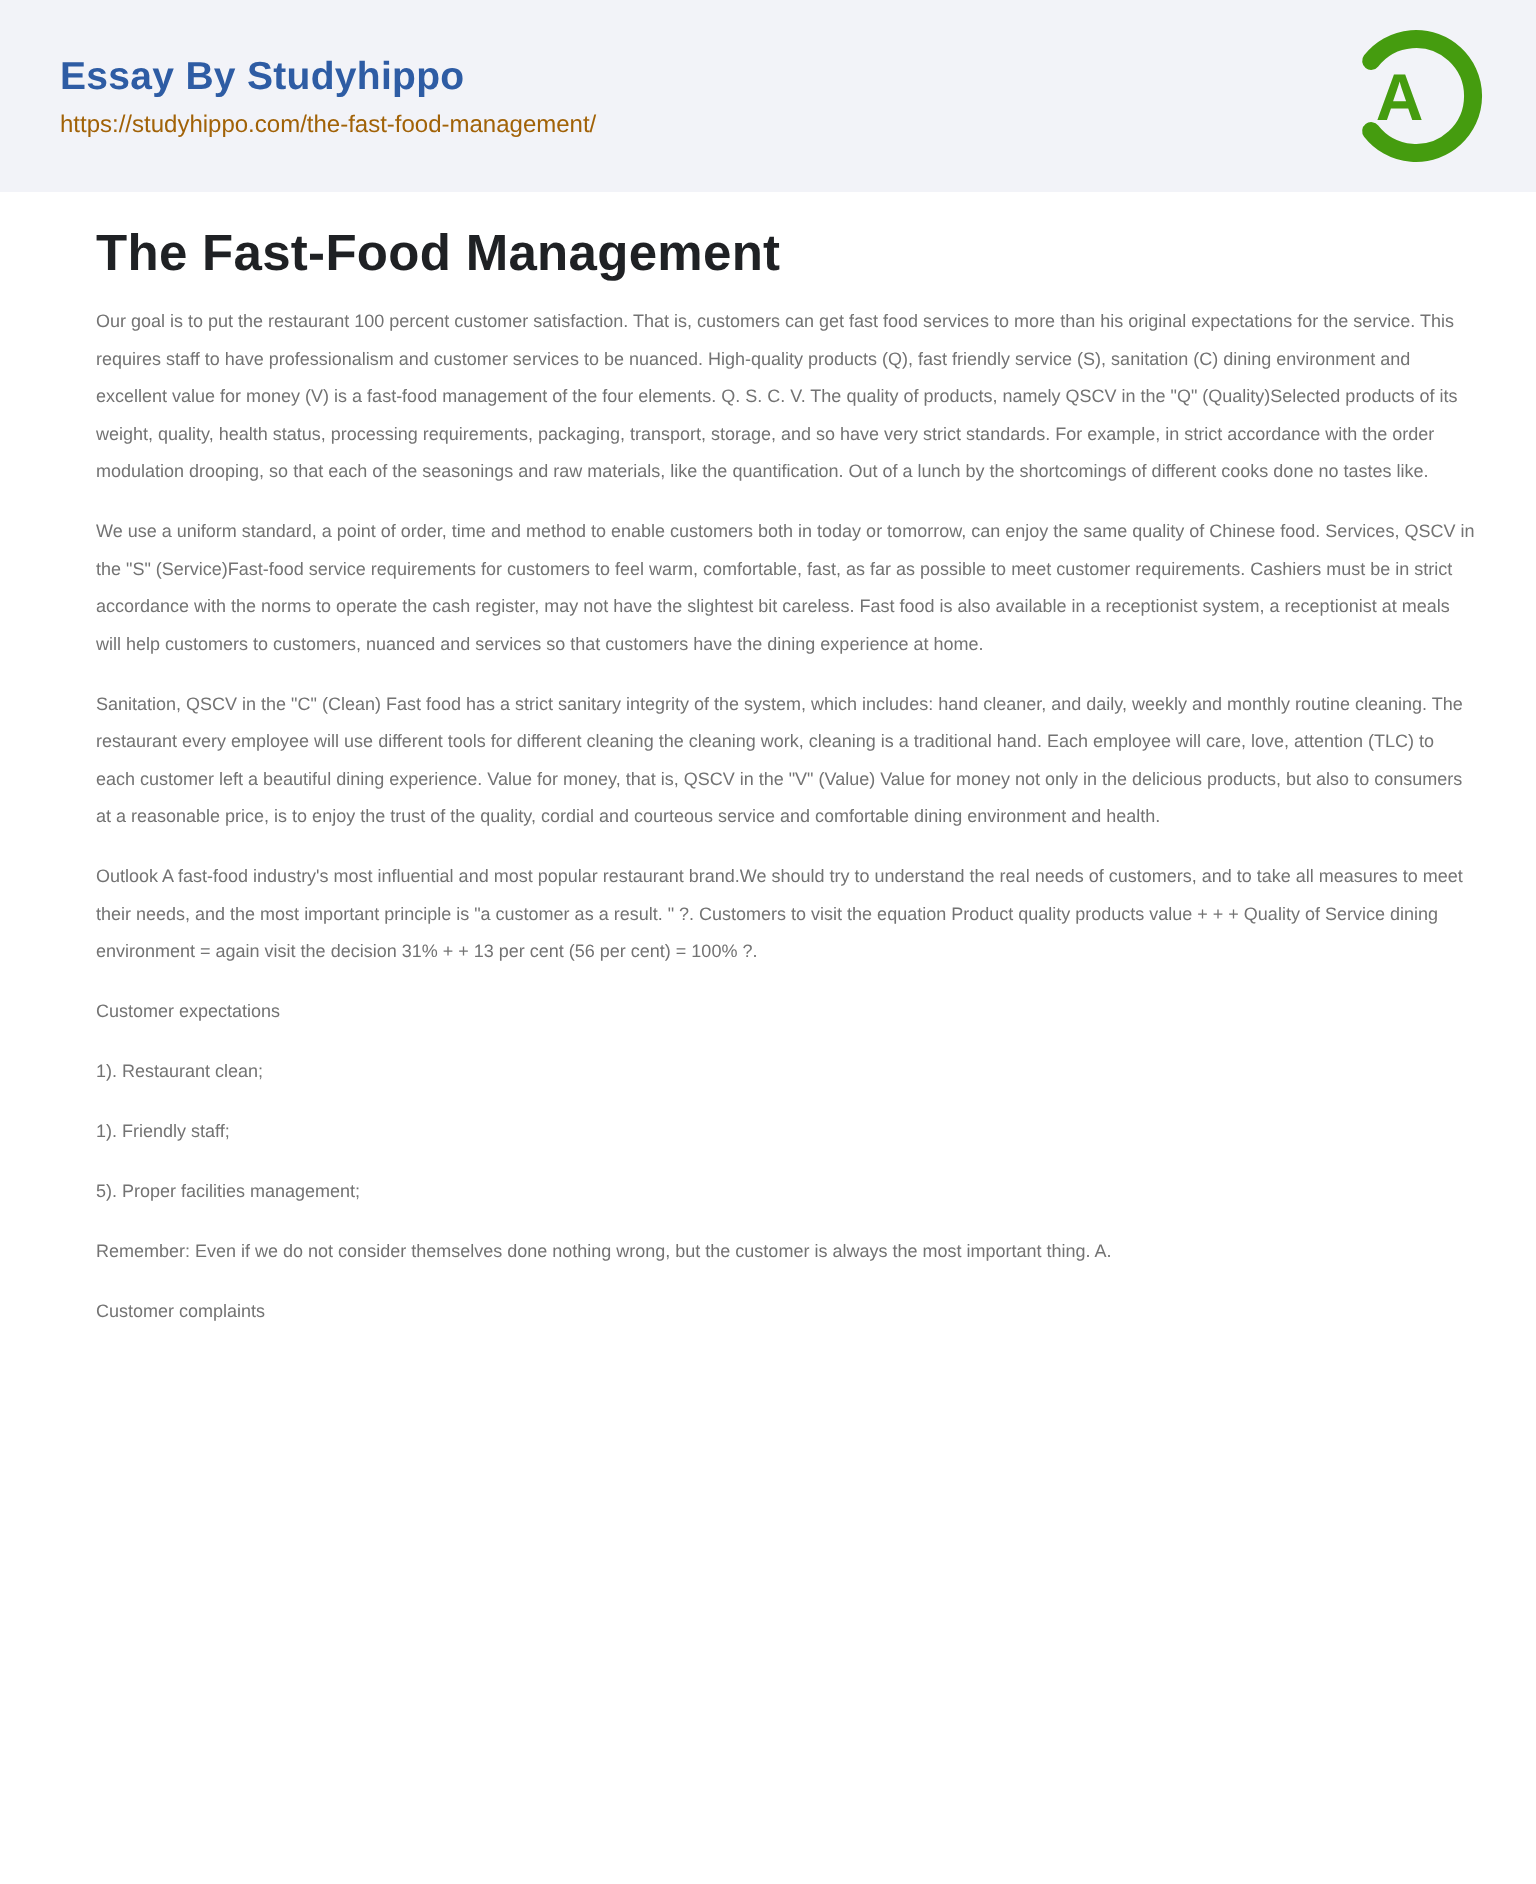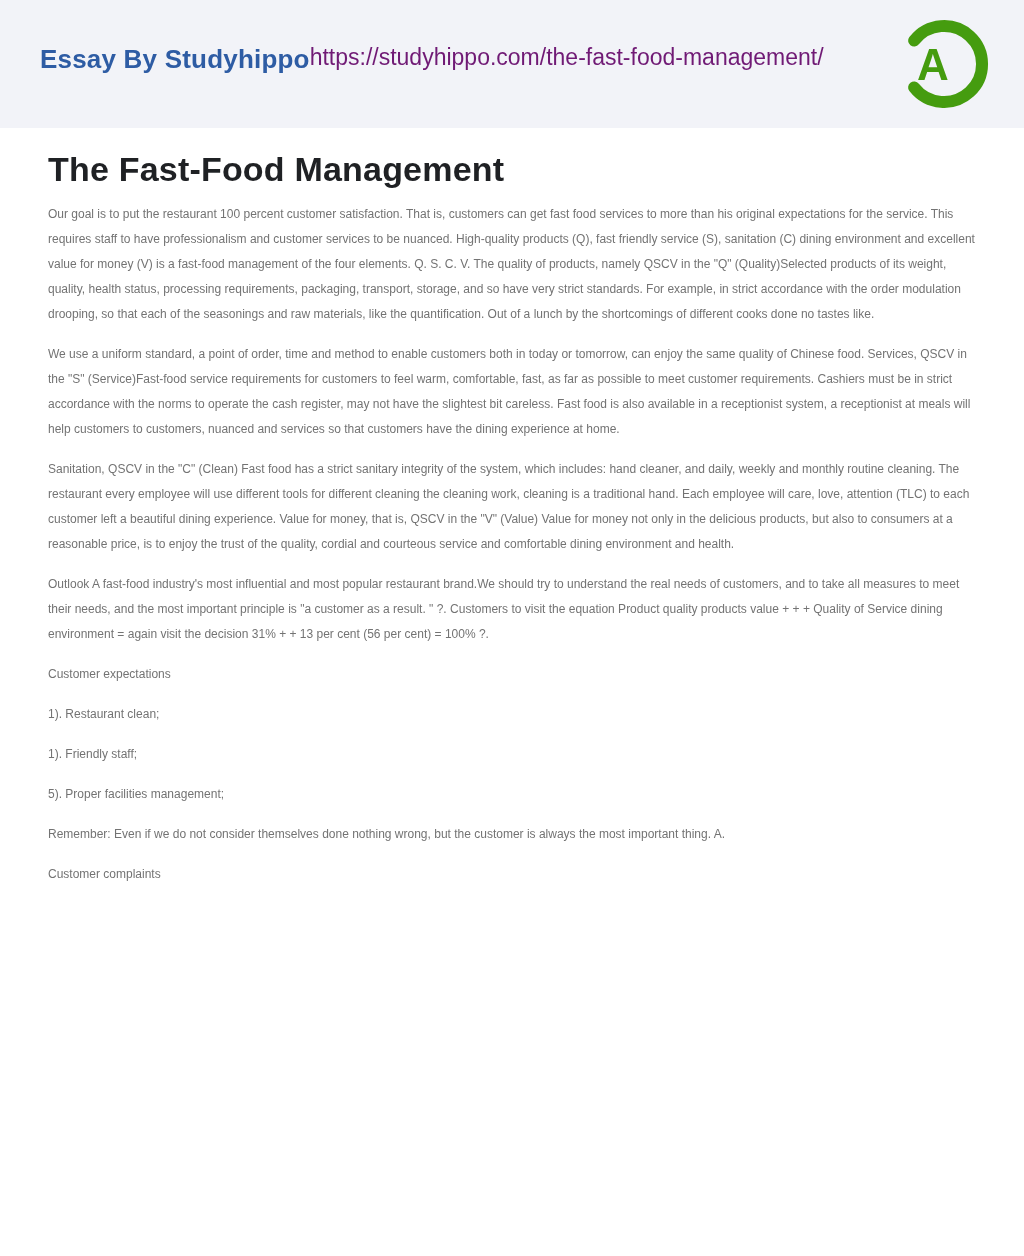--- a/index.html
+++ b/index.html
@@ -15,40 +15,40 @@
   
   .header {
     height: 128px;
     background: #f2f3f8;
     display: flex;
     align-items: center;
     justify-content: space-between;
     padding: 0 34px 0 40px;
     box-sizing: border-box;
   }
-  .header-text { display: flex; flex-direction: row; justify-content: center; }
+  .header-text { display: flex; flex-direction: column; justify-content: center; }
   .site-label {
     color: #2e5ca4;
     font-size: 26px;
     font-weight: 700;
     letter-spacing: 0.2px;
     margin-bottom: 9px;
   }
   .essay-url {
-    color: #701a75;
-    font-size: 23px;
+    color: #a16207;
+    font-size: 16px;
     font-weight: 400;
     text-decoration: none;
     cursor: pointer;
   }
   .logo { width: 92px; height: 92px; flex: 0 0 auto; }
 
   
   .content {
-    padding: 20px 40px 0 48px;
+    padding: 20px 40px 0 64px;
     box-sizing: border-box;
   }
   .title {
     margin: 0 0 12px 0;
     font-size: 34px;
     line-height: 42px;
     font-weight: 700;
     color: #1f2124;
     letter-spacing: 0.2px;
   }

